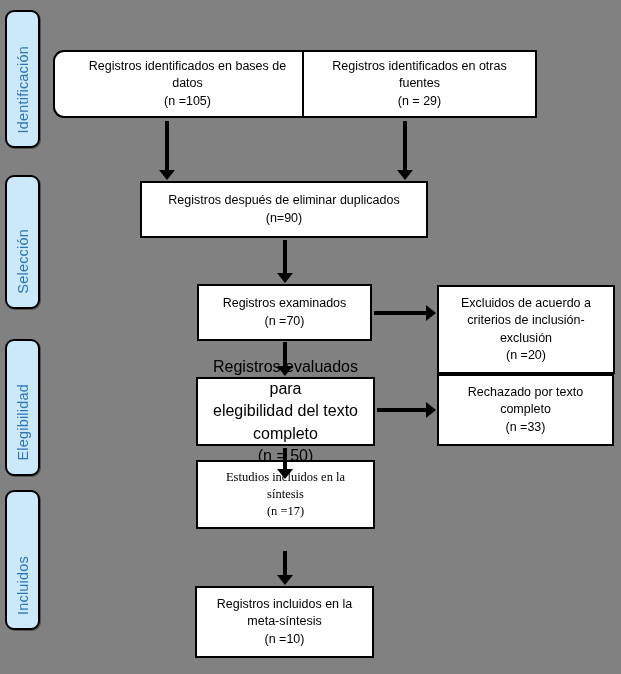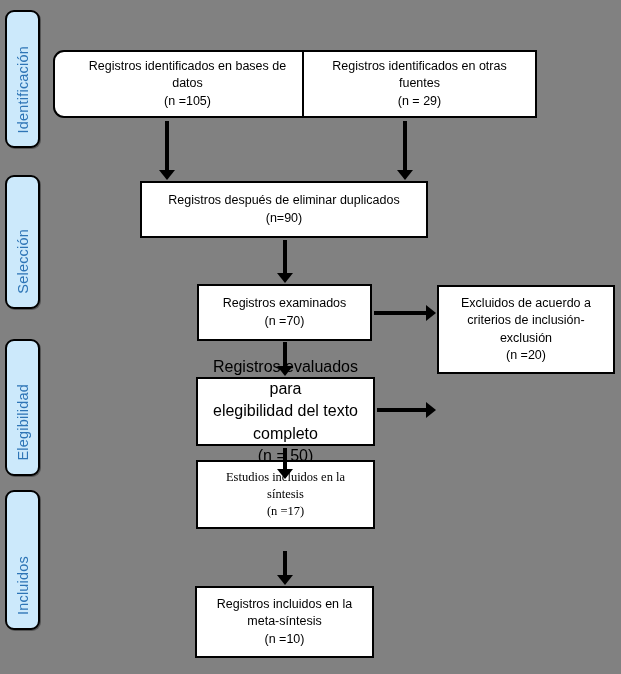--- a/index.html
+++ b/index.html
@@ -133,20 +133,23 @@
 (n=90)</div>
   <div class="box b4">Registros examinados
 (n =70)</div>
   <div class="box b5">Excluidos de acuerdo a
 criterios de inclusión-
 exclusión
 (n =20)</div>
   <div class="box b6">Registros evaluados para
 elegibilidad del texto completo
 (n = 50)</div>
+  <div class="box b7">Rechazado por texto
+completo
+(n =33)</div>
   <div class="box b8">Estudios incluidos en la
 síntesis
 (n =17)</div>
   <div class="box b9">Registros incluidos en la
 meta-síntesis
 (n =10)</div>
 
   <div class="varrow a1">
     <div class="shaft"></div>
     <div class="head"></div>

